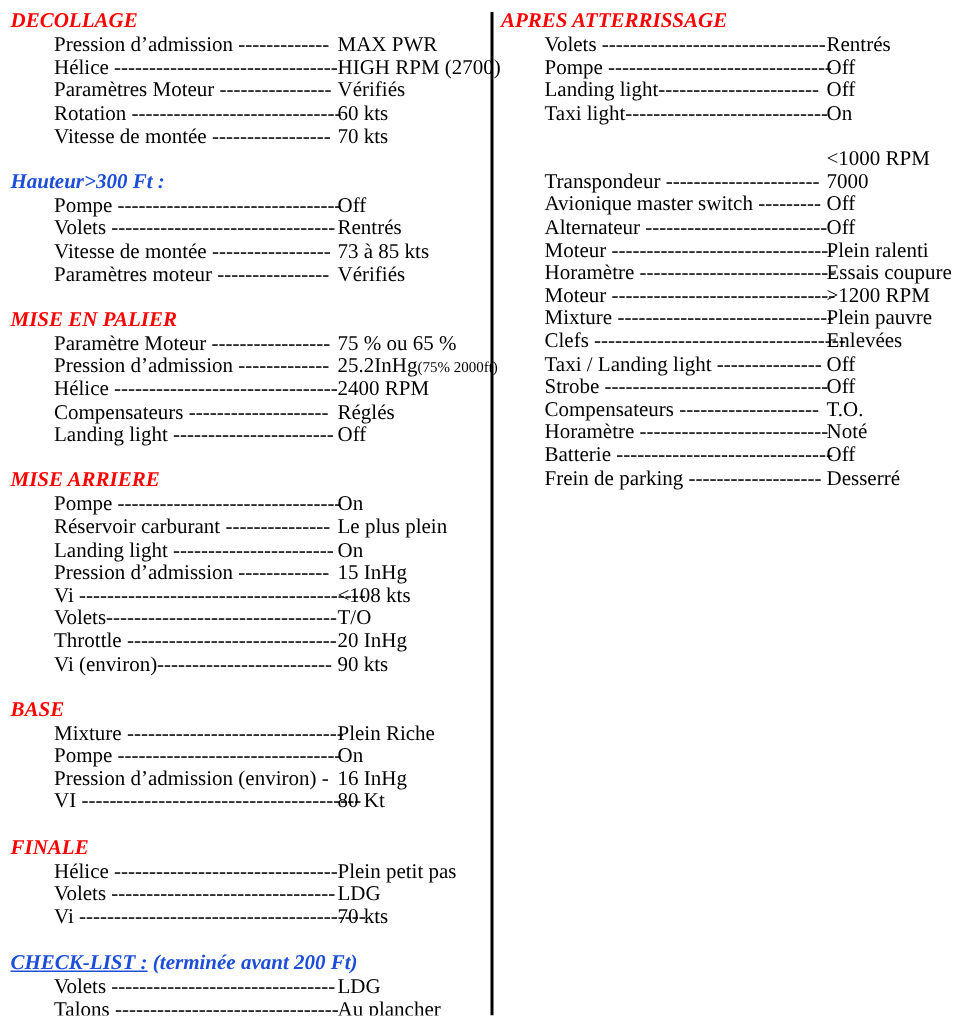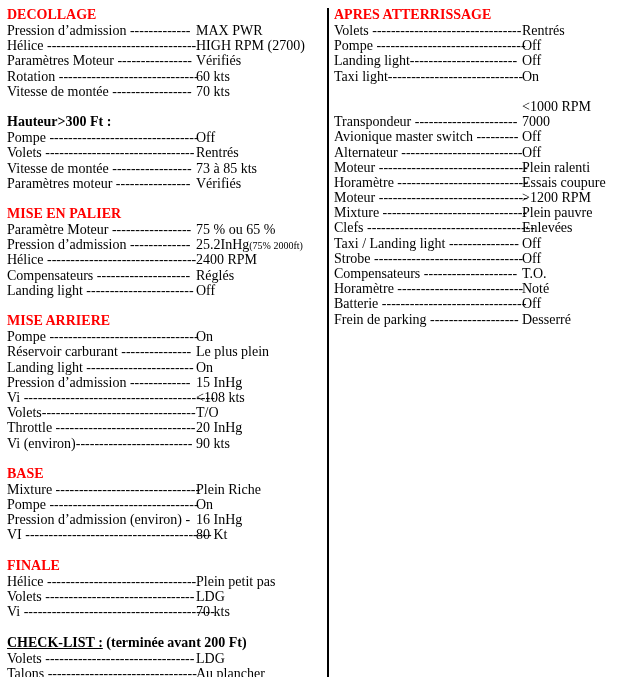--- a/index.html
+++ b/index.html
@@ -9,26 +9,26 @@
   }
   .col { position: absolute; top: 7px; }
   .col-left { left: 7px; width: 315px; }
   .col-right { left: 334px; width: 290px; }
   .divider {
     position: absolute; left: 327px; top: 8px; bottom: 0; width: 2px;
     background: #000000;
   }
   .section { margin-bottom: 15.2px; }
   .heading {
-    font-weight: bold; line-height: 16px; height: 16px; white-space: nowrap;
+    font-weight: bold; line-height: 16px; height: 16px; white-space: nowrap; font-style: italic;
   }
   .heading.red { color: #ff0000; }
-  .heading.blue { color: #000000; }
+  .heading.blue { color: #1d4ed8; }
   .heading .u { text-decoration: underline; }
-  .row { line-height: 15.2px; height: 15.2px; white-space: nowrap; position: relative; }
+  .row { line-height: 15.2px; height: 15.2px; white-space: nowrap; position: relative; margin-left: 29px; }
   .row .label { position: absolute; left: 0; }
   .row .value { position: absolute; }
   .col-left .row .value { left: 189px; }
   .col-right .row .value { left: 188px; }
   .row .value.bold { font-weight: normal; }
   .small { font-size: 10px; }
 </style>
 </head>
 <body>
 

